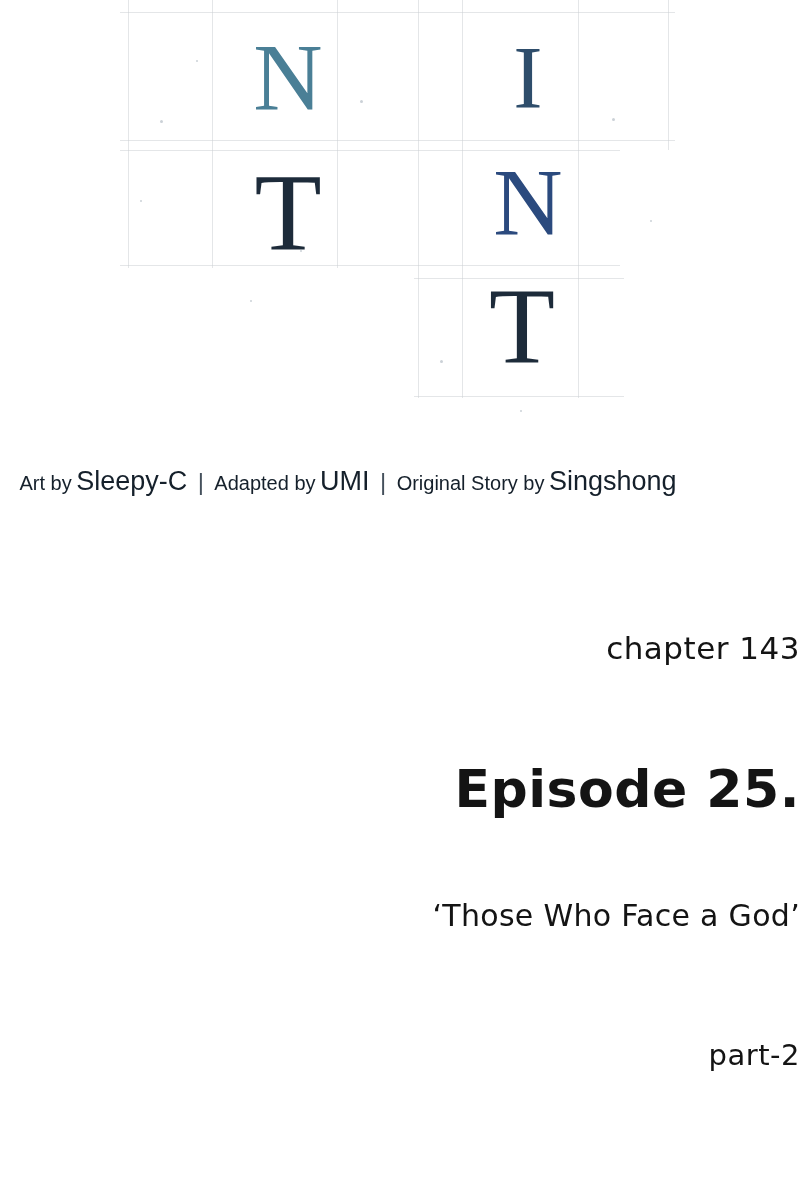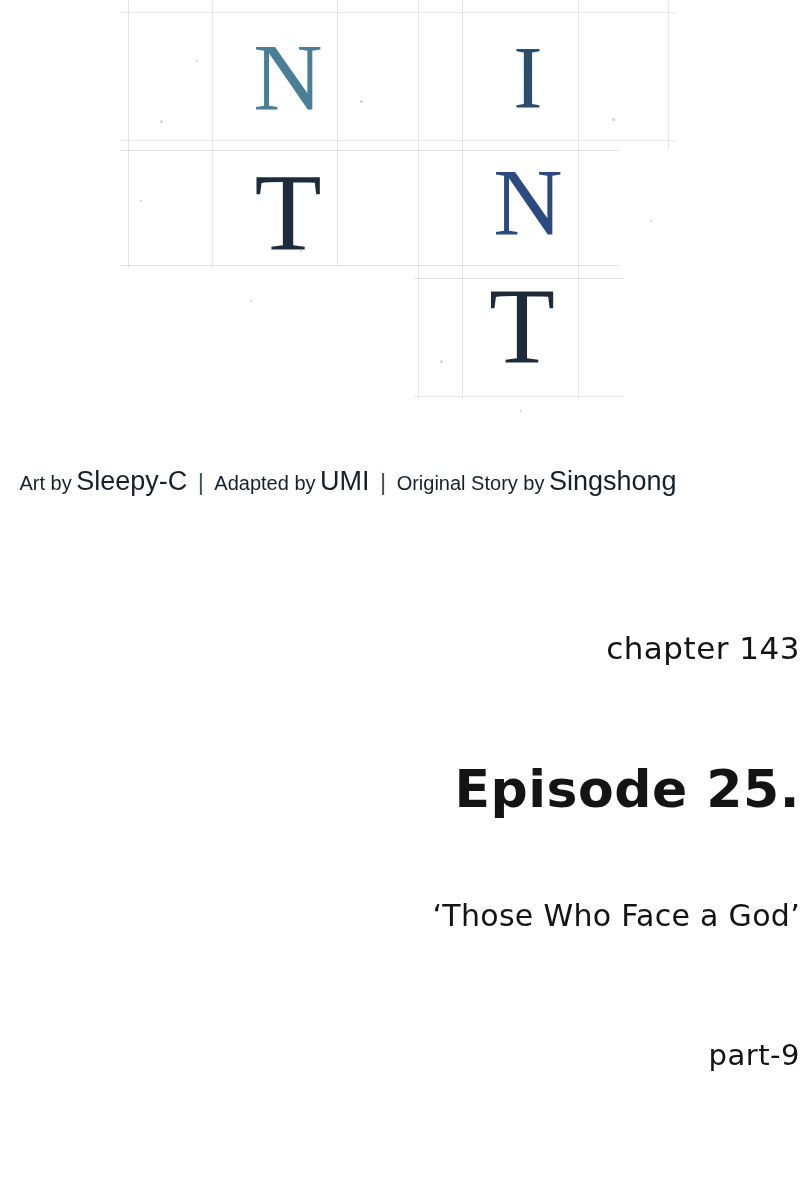--- a/index.html
+++ b/index.html
@@ -185,13 +185,13 @@
   <span class="small">Adapted by</span>
   <span class="big">UMI</span>
   <span class="sep">|</span>
   <span class="small">Original Story by</span>
   <span class="big">Singshong</span>
 </div>
 
 <div class="center-text" id="chapter-number">chapter 143</div>
 <div class="center-text" id="episode-title">Episode 25.</div>
 <div class="center-text" id="episode-subtitle">‘Those Who Face a God’</div>
-<div class="center-text" id="part-label">part-9</div>
+<div class="center-text" id="part-label">part-2</div>
 
 </body></html>

